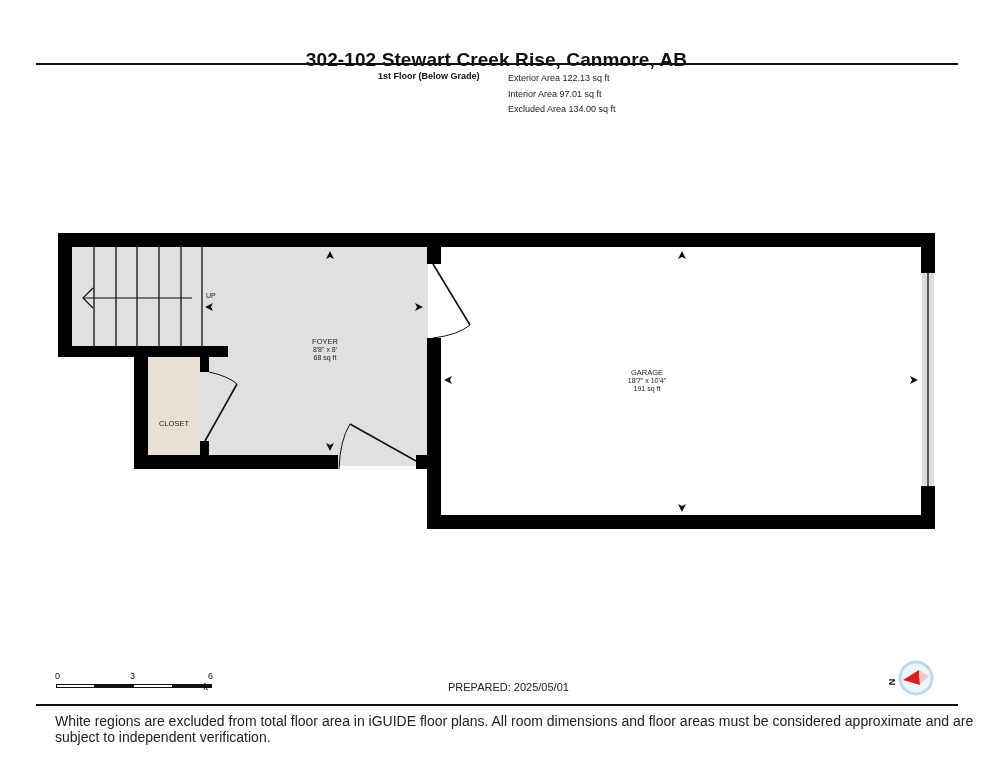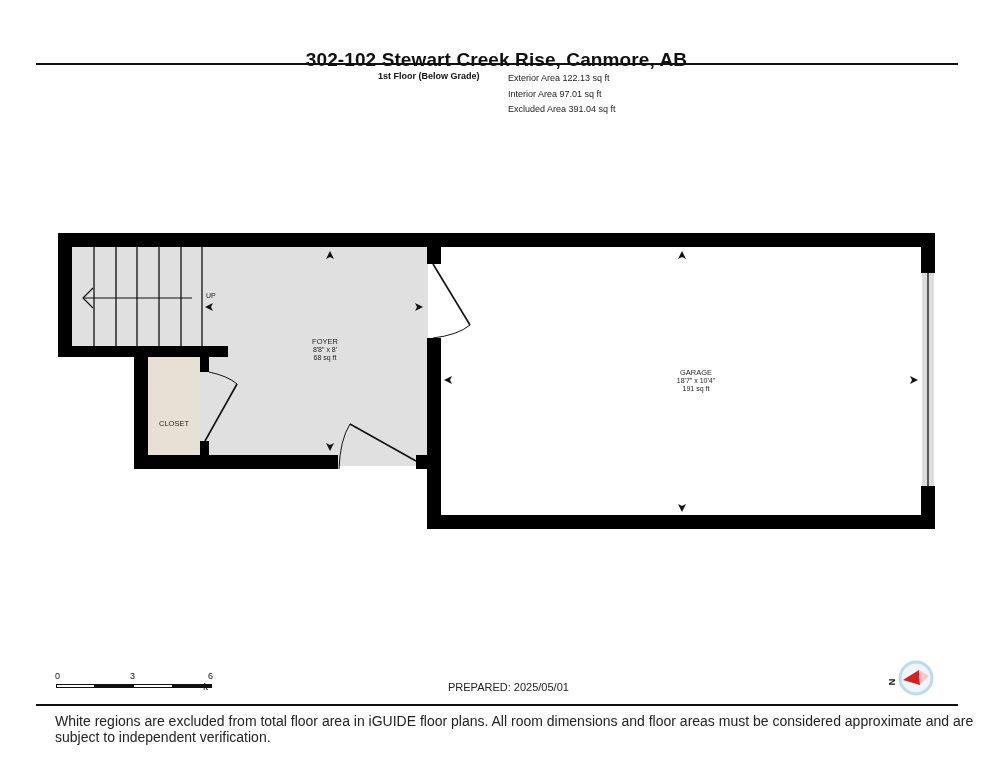--- a/index.html
+++ b/index.html
@@ -24,21 +24,21 @@
 </head>
 <body>
 
 <div class="title">302-102 Stewart Creek Rise, Canmore, AB</div>
 <div class="rule top"></div>
 
 <div class="floor-label">1st Floor (Below Grade)</div>
 <div class="areas">
   <div>Exterior Area 122.13 sq ft</div>
   <div>Interior Area 97.01 sq ft</div>
-  <div>Excluded Area 391.04 sq ft</div>
+  <div>Excluded Area 134.00 sq ft</div>
 </div>
 
 <svg class="plan" width="993" height="768" viewBox="0 0 993 768">
 
   <rect x="72" y="247" width="130" height="99" fill="#e0e0e0"></rect>
   <rect x="202" y="247" width="226" height="208" fill="#e0e0e0"></rect>
   <rect x="200" y="356" width="228" height="110" fill="#e0e0e0"></rect>
   <rect x="148" y="357" width="52" height="99" fill="#e8e0d4"></rect>
   <rect x="441" y="247" width="481" height="268" fill="#ffffff"></rect>
 
@@ -121,21 +121,21 @@
 <div class="room-text" style="left:290px;top:338px;width:70px;">
   <div class="room-label">FOYER</div>
   <div>8'8" x 8'</div>
   <div>68 sq ft</div>
 </div>
 
 <div class="room-text" style="left:140px;top:420px;width:68px;">
   <div class="room-label">CLOSET</div>
 </div>
 
-<div class="room-text" style="left:656px;top:369px;width:80px;">
+<div class="room-text" style="left:607px;top:369px;width:80px;">
   <div class="room-label">GARAGE</div>
   <div>18'7" x 10'4"</div>
   <div>191 sq ft</div>
 </div>
 
 <div class="scale">
   <span class="lbl" style="left:-1px;">0</span>
   <span class="lbl" style="left:74px;">3</span>
   <span class="lbl" style="left:152px;">6</span>
   <span class="lbl" style="left:147px;top:11px;">ft</span>

